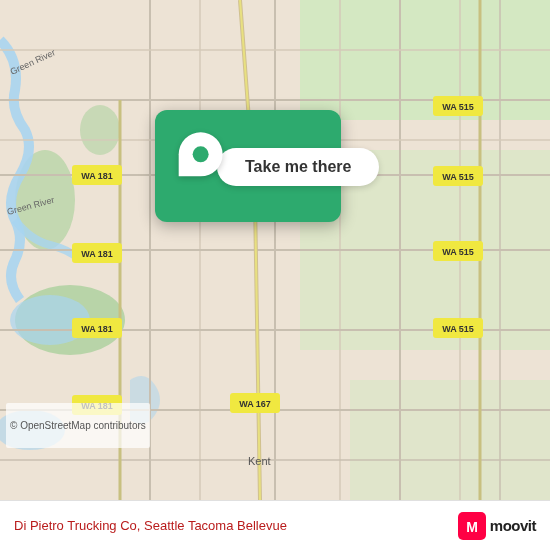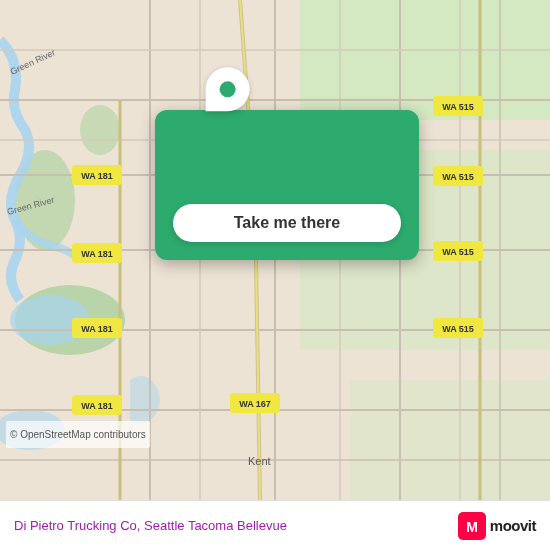--- a/index.html
+++ b/index.html
@@ -25,26 +25,27 @@
       height: 100%;
       position: absolute;
       top: 0; left: 0;
     }
 
     
     .map-popup {
       position: absolute;
       top: 110px;
       left: 155px;
-      width: 264px;
+      width: 186px;
       background: #2daa6e;
       border-radius: 12px;
       padding: 20px 18px 18px;
       display: flex;
-      flex-direction: column;
+      flex-direction: row;
+      align-items: center;
       box-shadow: 0 4px 16px rgba(0,0,0,0.3);
     }
 
     .map-popup-pin {
       width: 44px;
       height: 44px;
       background: white;
       border-radius: 50% 50% 50% 0;
       transform: rotate(-45deg);
       margin-bottom: 16px;
@@ -104,21 +105,21 @@
       background: white;
       display: flex;
       align-items: center;
       justify-content: space-between;
       padding: 0 14px;
       border-top: 1px solid #e0e0e0;
     }
 
     .bottom-bar-title {
       font-size: 13px;
-      color: #a21caf;
+      color: #b91c1c;
       font-weight: 400;
     }
 
     .moovit-logo {
       display: flex;
       align-items: center;
       gap: 4px;
     }
 
     .moovit-logo-icon {
@@ -134,21 +135,21 @@
       text-align: center;
     }
 
     .attribution {
       position: absolute;
       bottom: 52px;
       left: 6px;
       font-size: 10px;
       color: #555;
       background: rgba(255,255,255,0.7);
-      padding: 8px 4px;
+      padding: 17px 4px;
       border-radius: 2px;
     }
   </style>
 </head>
 <body>
 
 <div id="map-container">
 
   <svg class="map-bg" viewBox="0 0 550 500" xmlns="http://www.w3.org/2000/svg">
 

